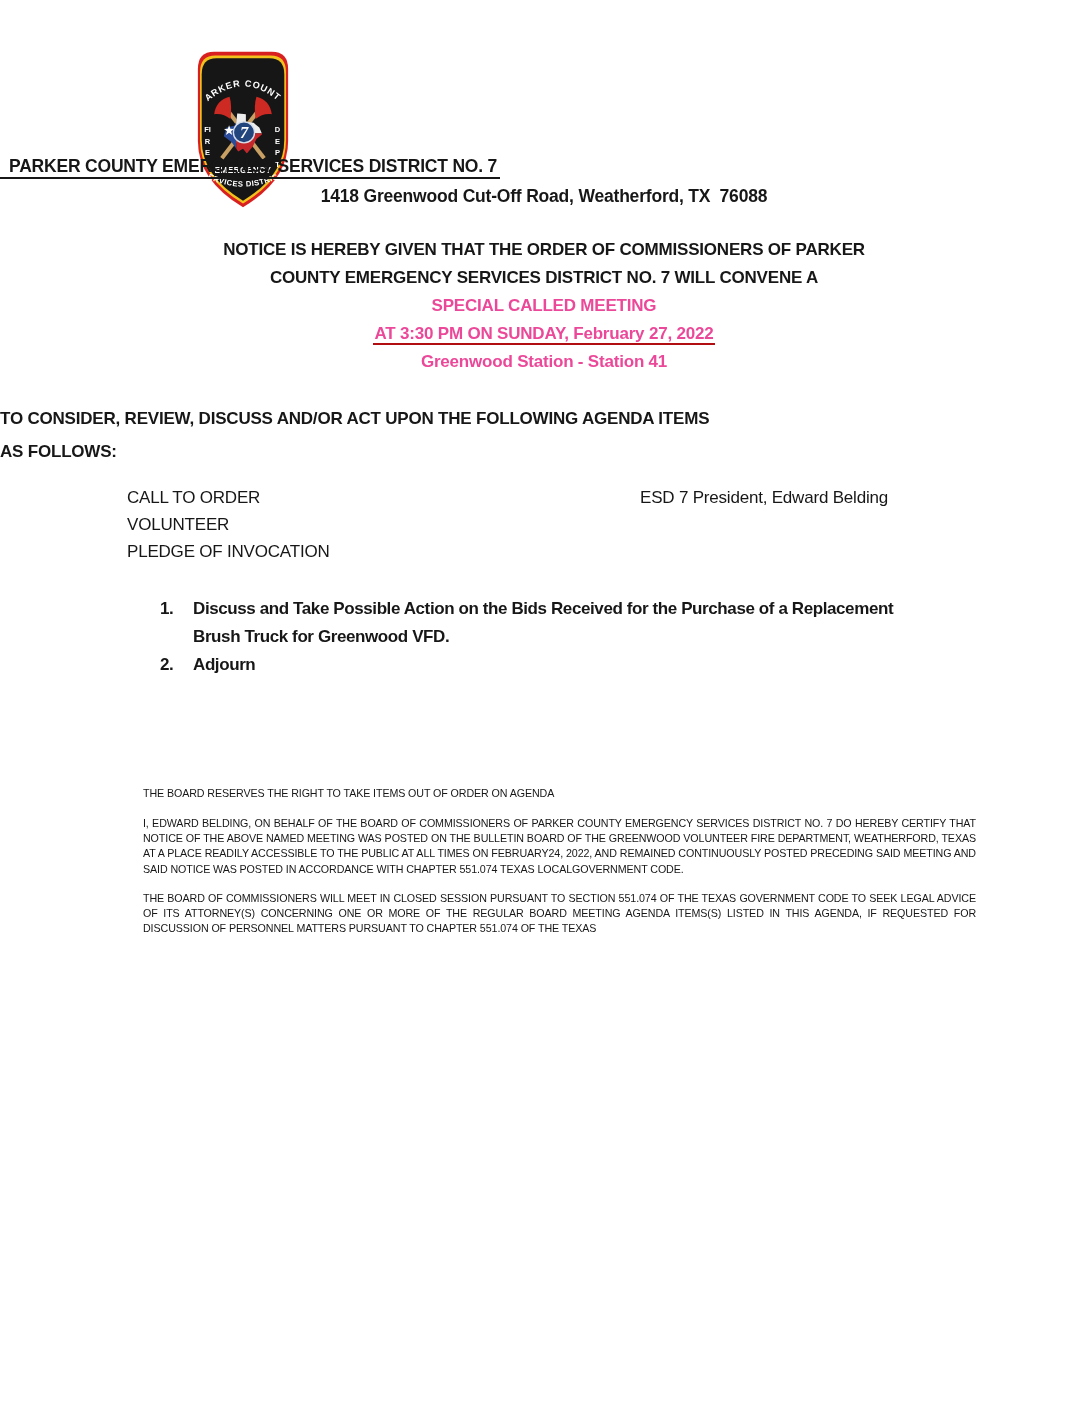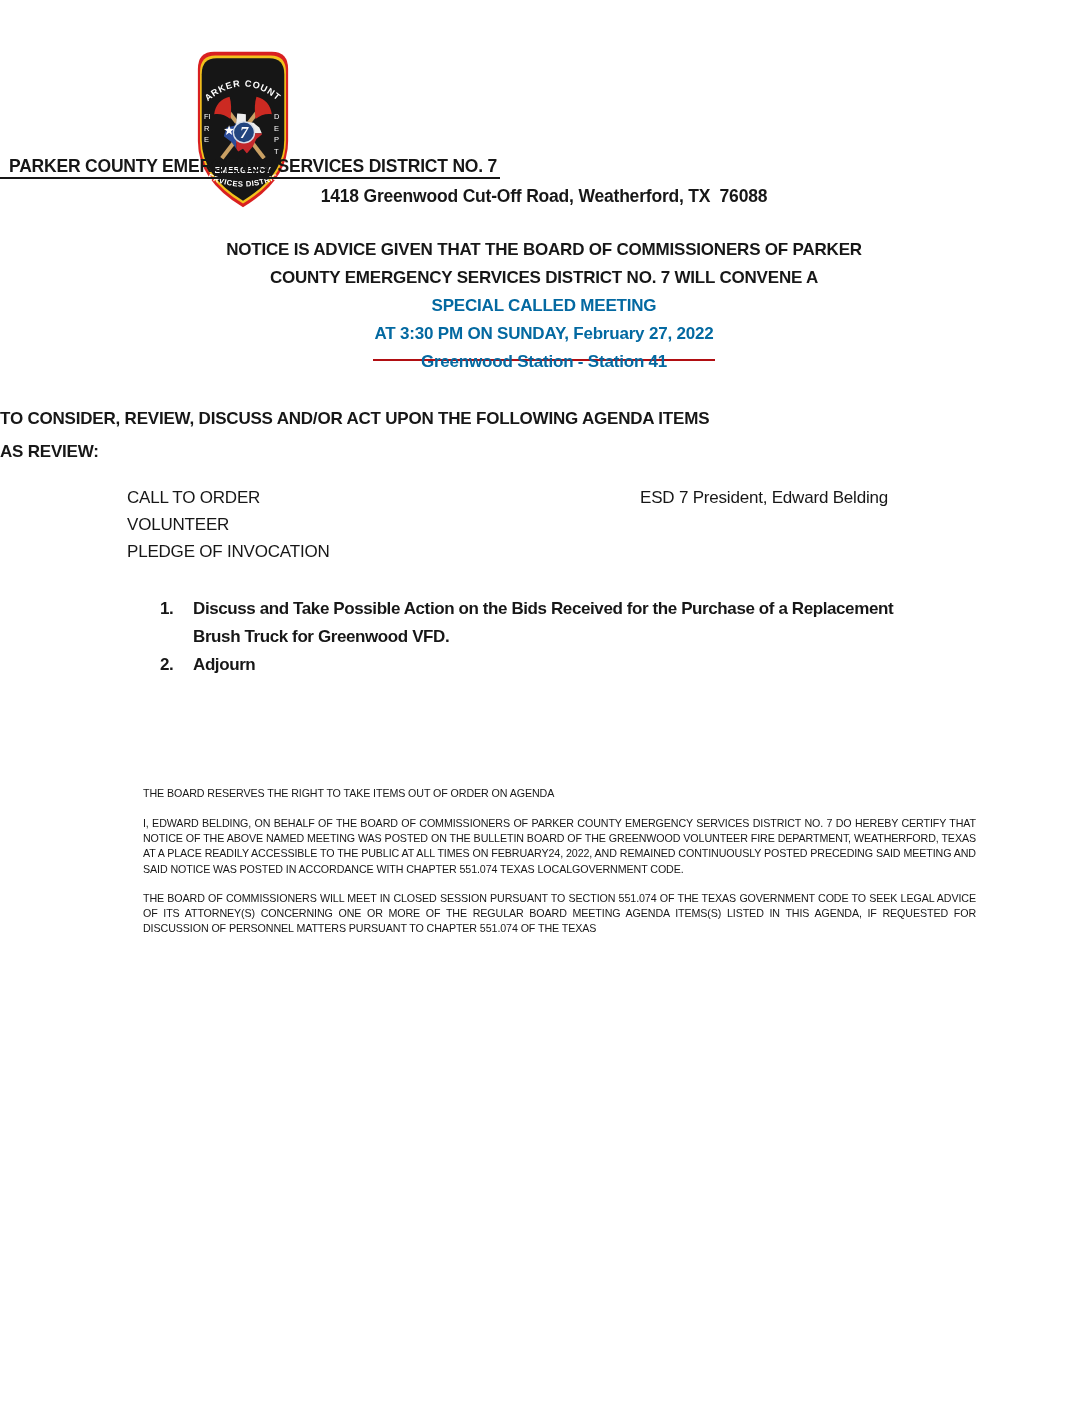--- a/index.html
+++ b/index.html
@@ -5,44 +5,44 @@
   html,body { margin:0; padding:0; background:#ffffff; }
   .page {
     position:relative; width:1088px; height:1408px; background:#ffffff;
     font-family:"Liberation Sans", sans-serif; color:#171717; overflow:hidden;
   }
 
   
   .logo { position:absolute; left:195px; top:48px; width:96px; height:163px; }
   .logo svg { display:block; width:100%; height:100%; }
   .vletters {
-    position:absolute; width:7px; font-size:7.5px; line-height:11.5px; font-weight:normal;
-    color:#ffffff; word-break:break-all; text-align:left; top:63px;
+    position:absolute; width:7px; font-size:7.5px; line-height:11.5px; font-weight:bold;
+    color:#ffffff; word-break:break-all; text-align:center; top:76px;
   }
   .vleft  { left:9px; }
   .vright { right:10px; }
 
   
   .doc-title {
     position:absolute; top:156px; left:0; width:100%; text-align:left;
     font-size:17.5px; font-weight:bold; letter-spacing:-0.2px;
   }
   .doc-title .u { border-bottom:2.5px solid #171717; padding:0 3px 1px 9px; }
   .doc-address {
     position:absolute; top:186px; left:0; width:100%; text-align:center;
     font-size:17.5px; font-weight:600; letter-spacing:-0.2px; white-space:pre-wrap;
   }
 
   
   .notice {
     position:absolute; top:236px; left:0; width:100%; text-align:center;
     font-size:17px; font-weight:bold; line-height:28px; letter-spacing:-0.2px;
   }
-  .red { color:#0369a1; }
-  .ru  { border-bottom:2.5px solid #B10E12; padding:0 2px 16px 2px; }
+  .red { color:#ec4899; }
+  .ru  { border-bottom:2.5px solid #B10E12; padding:0 2px 0 2px; }
 
   .intro {
     position:absolute; top:402px; left:0; width:100%; 
     font-size:17px; font-weight:bold; line-height:33px; letter-spacing:-0.2px;
   }
 
   
   .prelim { position:absolute; left:127px; font-size:17px; font-weight:normal; letter-spacing:-0.2px; }
   .row-call   { top:488px; width:831px; }
   .row-invoc  { top:515px; }
@@ -113,32 +113,32 @@
     <div class="vletters vleft">FIRE</div>
     <div class="vletters vright">DEPT</div>
   </div>
 
   <div class="doc-title">
     <span class="u">PARKER COUNTY EMERGENCY SERVICES DISTRICT NO. 7</span>
   </div>
   <div class="doc-address">1418 Greenwood Cut-Off Road, Weatherford, TX  76088</div>
 
   <div class="notice">
-    <div>NOTICE IS ADVICE GIVEN THAT THE BOARD OF COMMISSIONERS OF PARKER</div>
+    <div>NOTICE IS HEREBY GIVEN THAT THE ORDER OF COMMISSIONERS OF PARKER</div>
     <div>COUNTY EMERGENCY SERVICES DISTRICT NO. 7 WILL CONVENE A</div>
     <div class="red">SPECIAL CALLED MEETING</div>
     <div class="red">
       <span class="ru">AT 3:30 PM ON SUNDAY, February 27, 2022</span>
     </div>
     <div class="red">Greenwood Station - Station 41</div>
   </div>
 
   <div class="intro">
     <div>TO CONSIDER, REVIEW, DISCUSS AND/OR ACT UPON THE FOLLOWING AGENDA ITEMS</div>
-    <div>AS REVIEW:</div>
+    <div>AS FOLLOWS:</div>
   </div>
 
   <div class="prelim row-call">
     <span>CALL TO ORDER</span>
     <span class="president">ESD 7 President, Edward Belding</span>
   </div>
   <div class="prelim row-invoc">VOLUNTEER</div>
   <div class="prelim row-pledge">PLEDGE OF INVOCATION</div>
 
   <div class="list-item item1">

